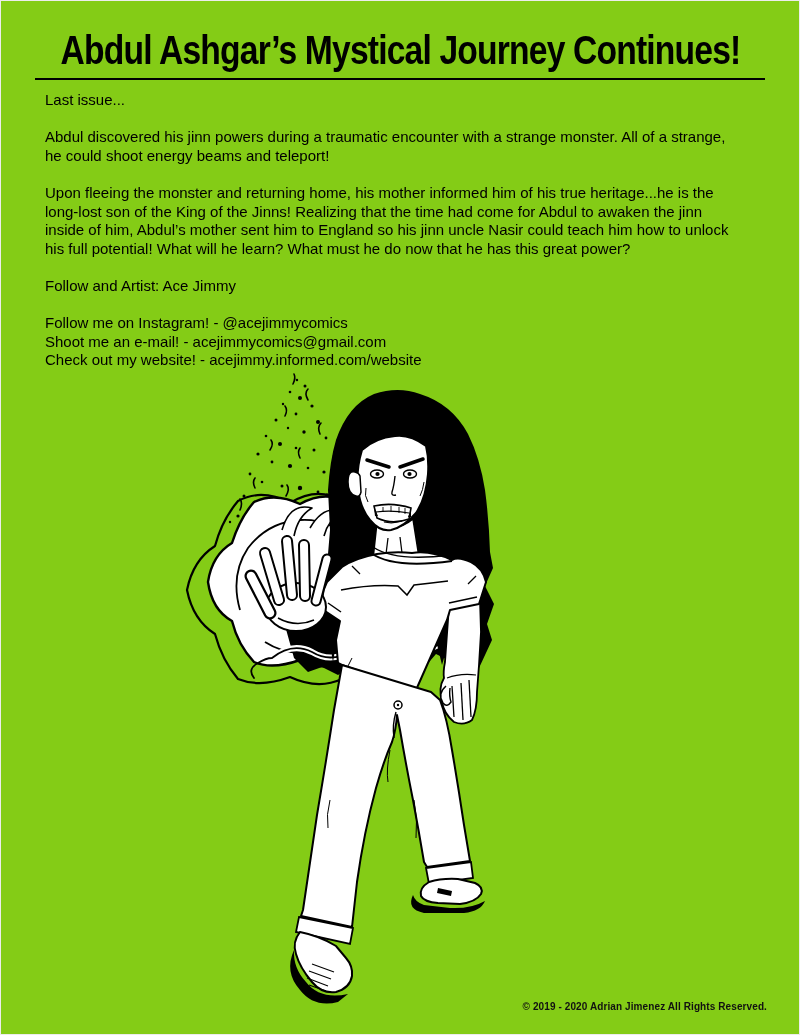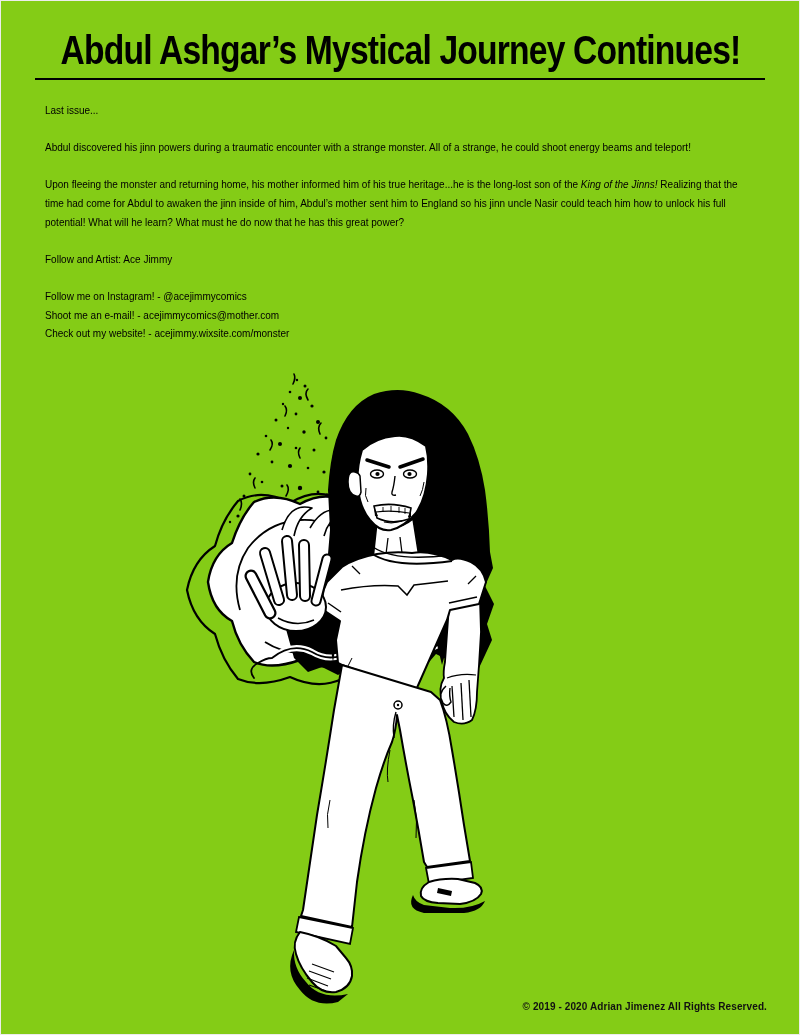--- a/index.html
+++ b/index.html
@@ -14,27 +14,27 @@
   .title{
     font-size:41px; font-weight:bold; letter-spacing:-1px; white-space:nowrap;
     transform:scaleX(0.82); transform-origin:center top; line-height:1.1;
   }
   .title-underline{
     position:absolute; top:78px; left:35px; right:35px; height:0;
     border-top:2.5px solid #000;
   }
 
   .content{
-    position:absolute; top:102px; left:45px; width:700px;
-    font-size:10px; line-height:18.6px;
+    position:absolute; top:91px; left:45px; width:700px;
+    font-size:15px; line-height:18.6px;
   }
   .content p{ margin:0 0 18.6px 0; }
   .content .links p{ margin:0; }
   .content .links{ margin-top:18.6px; }
-  .italic{ font-style:italic; }
+  .italic{ }
 
   .artwork{
     position:absolute; left:0; top:370px; width:800px; height:665px;
   }
   svg{ display:block; }
 
   .copyright{
     position:absolute; top:1001px; right:33px;
     font-size:10px; color:#111; letter-spacing:0.1px;font-weight:bold;
   }
@@ -49,22 +49,22 @@
   </div>
   <div class="title-underline"></div>
 
   <div class="content">
     <p>Last issue...</p>
     <p>Abdul discovered his jinn powers during a traumatic encounter with a strange monster. All of a strange, he could shoot energy beams and teleport!</p>
     <p><span>Upon fleeing the monster and returning home, his mother informed him of his true heritage...he is the long-lost son of the </span><span class="italic">King of the Jinns!</span><span> Realizing that the time had come for Abdul to awaken the jinn inside of him, Abdul’s mother sent him to England so his jinn uncle Nasir could teach him how to unlock his full potential! What will he learn? What must he do now that he has this great power?</span></p>
     <p>Follow and Artist: Ace Jimmy</p>
     <div class="links">
       <p>Follow me on Instagram! - @acejimmycomics</p>
-      <p>Shoot me an e-mail! - acejimmycomics@mother.com</p>
-      <p>Check out my website! - acejimmy.wixsite.com/monster</p>
+      <p>Shoot me an e-mail! - acejimmycomics@gmail.com</p>
+      <p>Check out my website! - acejimmy.informed.com/website</p>
     </div>
   </div>
 
   <div class="artwork">
     <svg width="800" height="665" viewBox="0 0 800 665" role="img" aria-label="Black-and-white ink drawing of Abdul, a long-haired young man, thrusting an open palm forward inside a crackling energy sphere with sparks spraying upward">
 
       <g fill="#000">
         <circle cx="297" cy="10" r="1.2"></circle>
           <circle cx="305" cy="16" r="1.5"></circle>
           <circle cx="290" cy="22" r="1.3"></circle>

